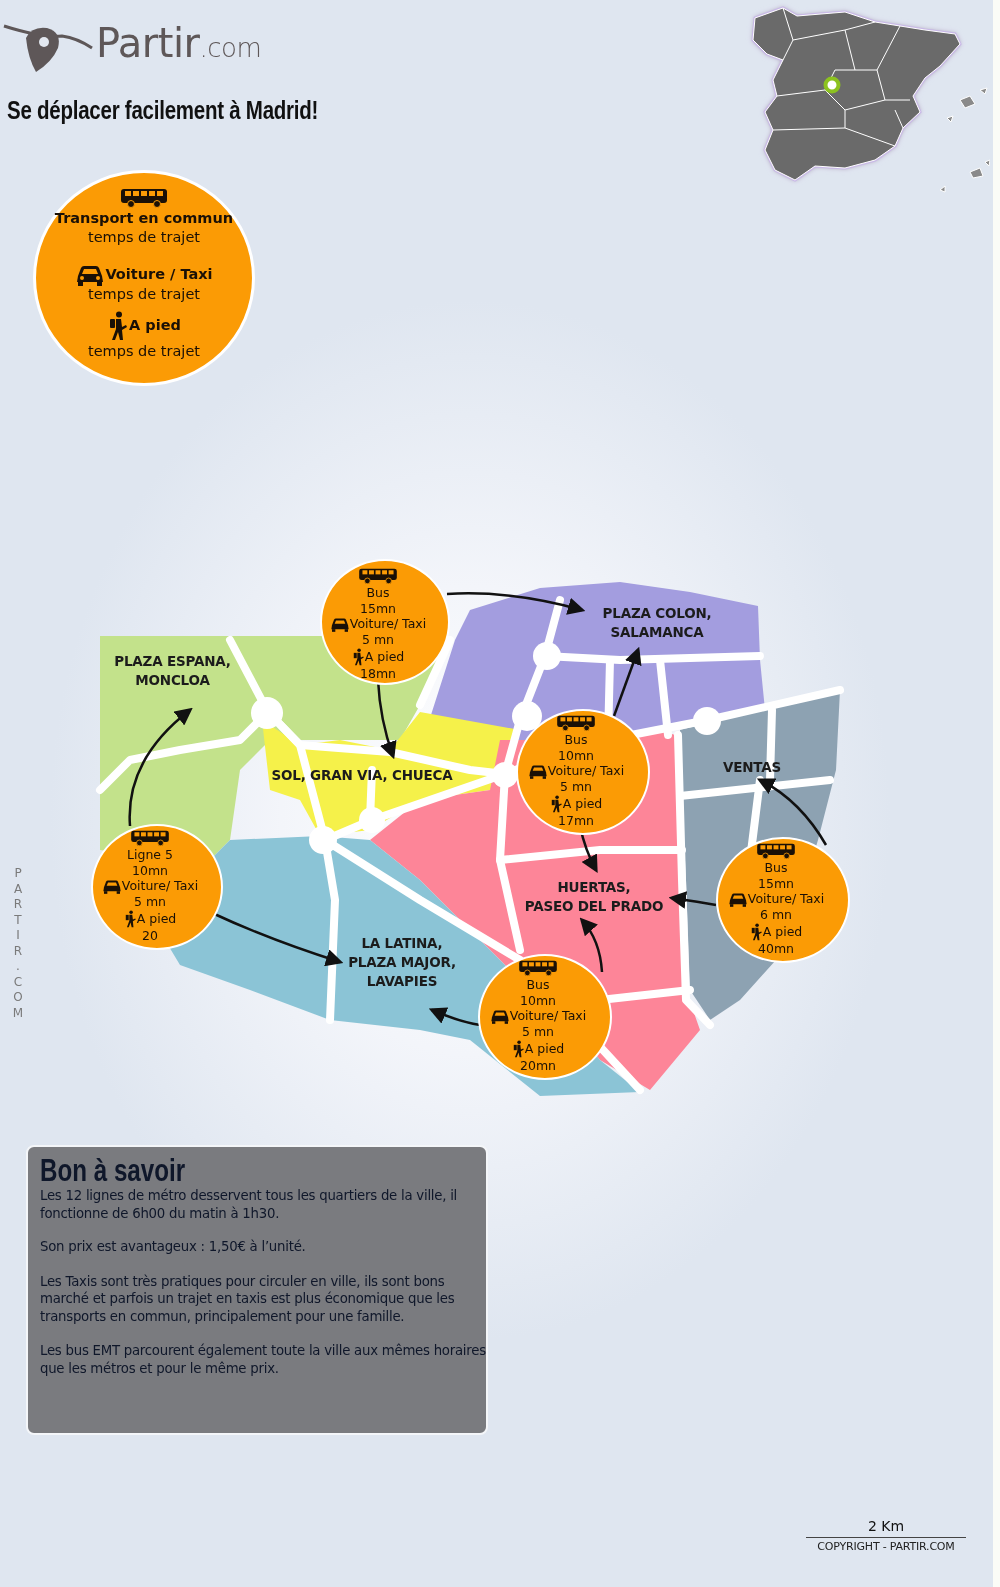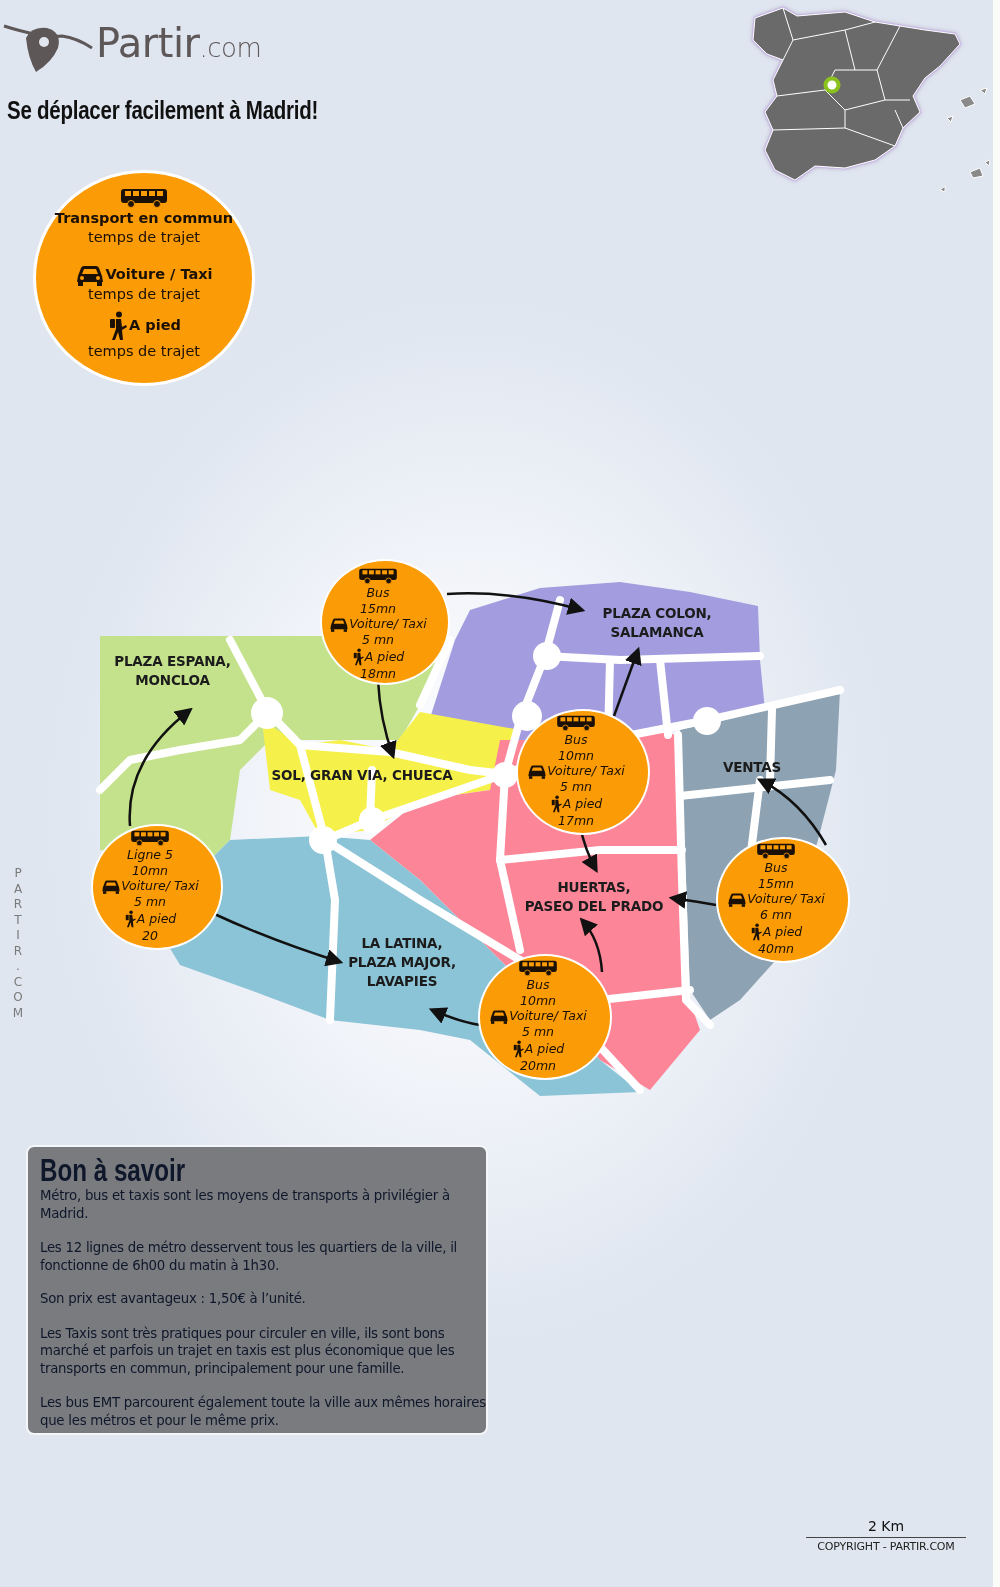--- a/index.html
+++ b/index.html
@@ -10,21 +10,21 @@
   .logo-text { position:absolute; left:96px; top:20px; font-family:"DejaVu Sans", sans-serif; color:#5e5758; font-size:40px; letter-spacing:-0.5px; }
   .logo-text .dotcom { font-size:26px; font-weight:300; }
   .headline { position:absolute; left:7px; top:96px; font-family:"Liberation Sans", sans-serif; font-weight:bold; font-size:25px; color:#111; transform:scaleX(0.82); transform-origin:left top; letter-spacing:-0.3px; }
   .spain { position:absolute; left:735px; top:0px; width:255px; height:200px; }
   .legend { position:absolute; left:33px; top:170px; width:222px; height:216px; border-radius:50%; background:#fb9b05; border:3px solid #fff; box-sizing:border-box; text-align:center; color:#1a1006; font-family:"DejaVu Sans", sans-serif; }
   .legend .row { position:absolute; left:0; right:0; font-size:14.5px; line-height:19px; }
   .legend .bold { font-weight:bold; }
   .map { position:absolute; left:0; top:0; }
   .region-label { position:absolute; font-family:"DejaVu Sans", sans-serif; font-weight:bold; font-size:13.5px; color:#1c1c1c; text-align:center; line-height:19px; letter-spacing:-0.2px; }
   .bubble { position:absolute; border-radius:50%; background:#fb9b05; border:2px solid #fff; box-sizing:border-box; text-align:center; color:#1a1006; font-size:12.5px; line-height:15.5px; font-family:"DejaVu Sans", sans-serif; }
-  .bubble .inner { position:absolute; left:0; right:14px; top:10px;font-style:italic; }
+  .bubble .inner { position:absolute; left:0; right:14px; top:10px; }
   .bubble .ln { display:block; white-space:nowrap; }
   .ico { display:inline-block; vertical-align:middle; }
   .side-text { position:absolute; left:10px; top:866px; width:16px; font-size:12px; color:#7a7a7a; line-height:15.5px; text-align:center; font-family:"DejaVu Sans", sans-serif; }
   .info { position:absolute; left:26px; top:1145px; width:462px; height:290px; background:#7a7b7f; border-radius:8px; border:2px solid #f4f6f9; box-sizing:border-box; color:#0f172a; padding:8px 0 0 12px; }
   .info-title { font-family:"Liberation Sans", sans-serif; font-weight:bold; font-size:31px; line-height:32px; transform:scaleX(0.78); transform-origin:left top; }
   .info p { margin:0 0 17px 0; font-size:13.3px; line-height:17.5px; font-family:"DejaVu Sans", sans-serif; letter-spacing:-0.25px; width:448px; }
   .scale { position:absolute; left:806px; top:1518px; width:160px; text-align:center; font-size:14px; color:#111; }
   .scale .bar { border-top:1.5px solid #444; margin:3px 0 2px 0; }
   .scale .copy { font-size:11px; color:#222; letter-spacing:-0.2px; }
   .right-strip { position:absolute; left:993px; top:0; width:7px; height:1587px; background:#fbfcf7; }
@@ -360,21 +360,20 @@
     <div>I</div>
     <div>R</div>
     <div>.</div>
     <div>C</div>
     <div>O</div>
     <div>M</div>
   </div>
 
   <div class="info">
     <div class="info-title">Bon à savoir</div>
-    <p>Métro, bus et taxis sont les moyens de transports à privilégier à Madrid.</p>
     <p style="margin-bottom:16px;">Les 12 lignes de métro desservent  tous les quartiers de la ville, il fonctionne de 6h00 du matin à 1h30.</p>
     <p>Son prix est avantageux : 1,50€ à l’unité.</p>
     <p>Les Taxis sont très pratiques pour circuler en ville, ils sont bons marché et parfois un trajet en taxis est plus économique que les transports en commun, principalement pour une famille.</p>
     <p>Les bus EMT parcourent également toute la ville aux mêmes horaires que les métros et pour le même prix.</p>
   </div>
 
   <div class="scale">
     <div>2 Km</div>
     <div class="bar"></div>
     <div class="copy">COPYRIGHT - PARTIR.COM</div>

